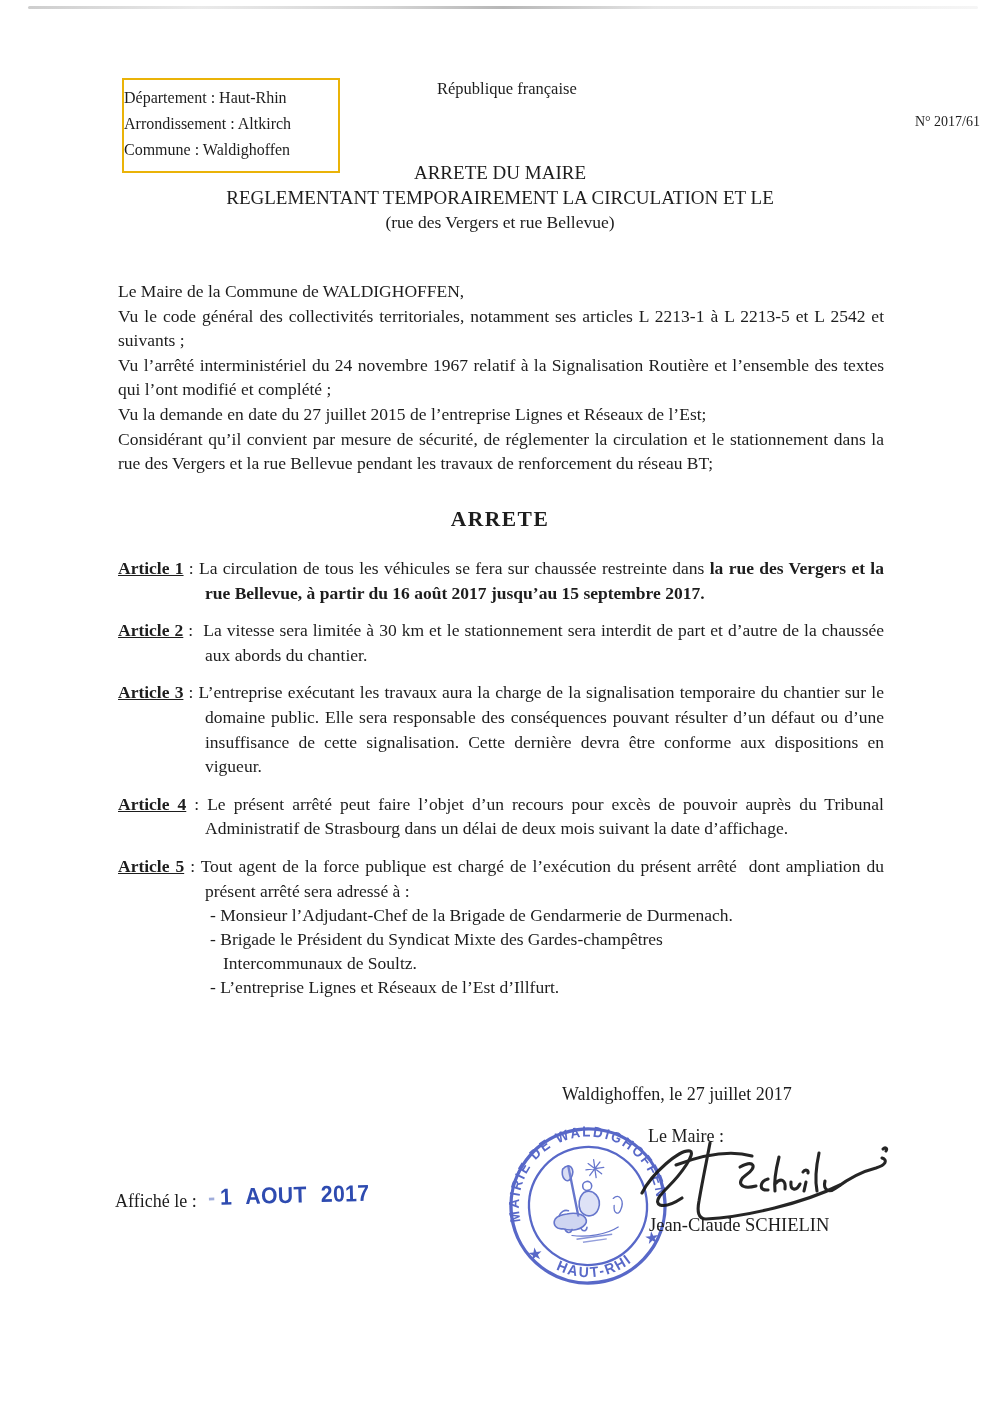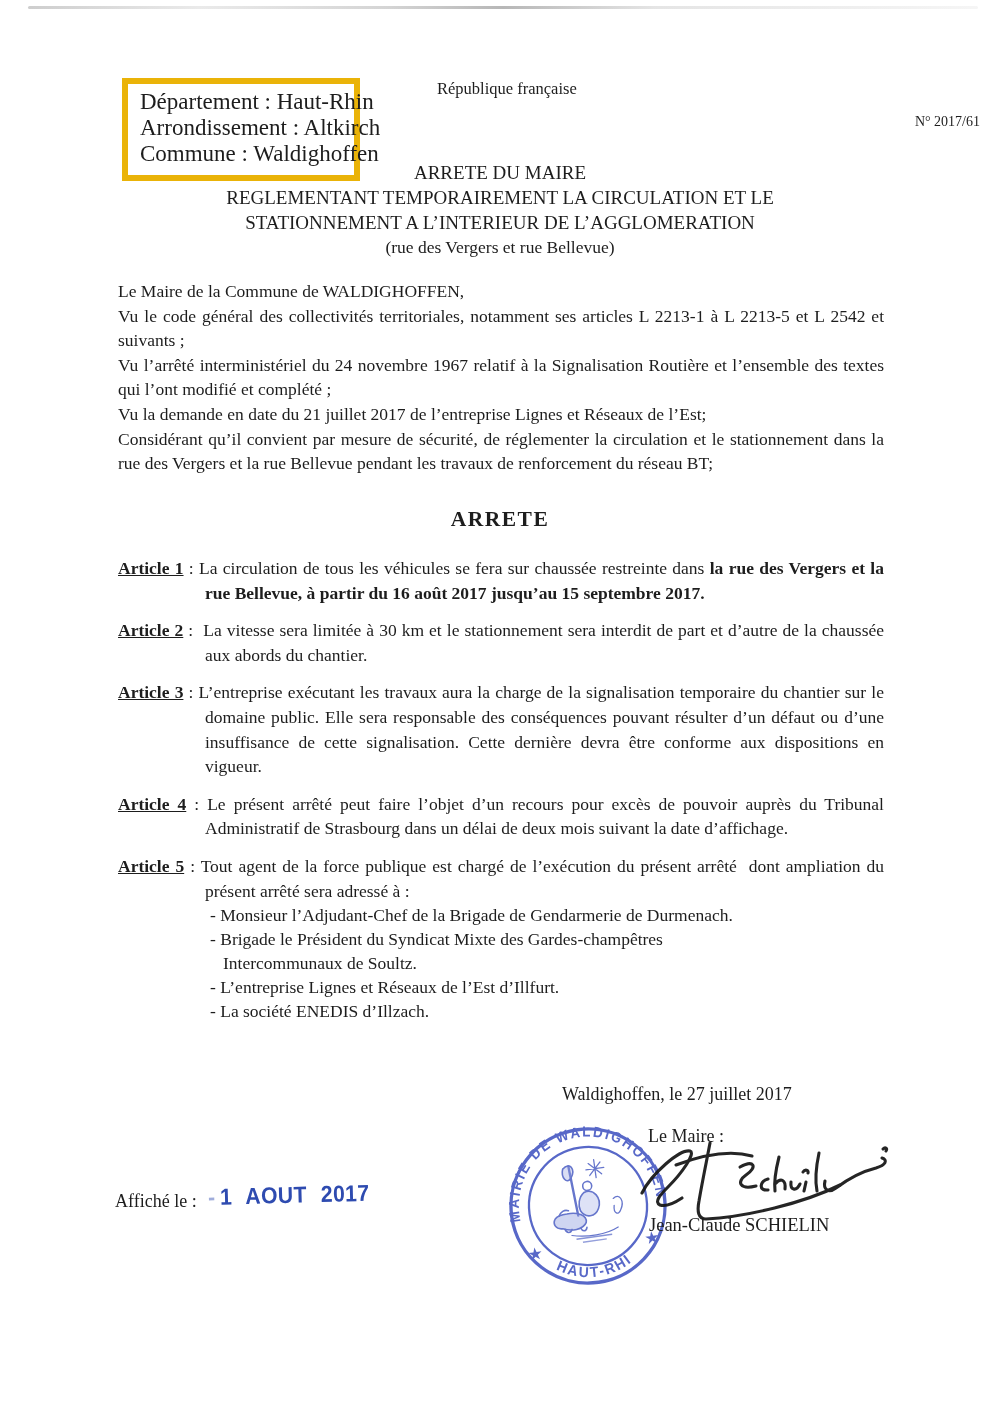--- a/index.html
+++ b/index.html
@@ -8,22 +8,22 @@
     background:#ffffff;overflow:hidden;
     font-family:"Liberation Serif","DejaVu Serif",serif;color:#1d1d1d;
   }
   .scan-line{
     position:absolute;left:28px;top:6px;width:950px;height:3px;
     background:linear-gradient(90deg,#bdbdbd 0%,#e3e3e3 18%,#c6c6c6 38%,#9f9f9f 50%,#dcdcdc 66%,#f2f2f2 100%);
     opacity:.75;border-radius:2px;
   }
   .admin-box{
     position:absolute;left:122px;top:78px;width:204px;
-    border:6px solid #eab308;padding:5px 10px 8px 12px;
-    font-size:23px;line-height:26px;white-space:nowrap;
+    border:2px solid #eab308;padding:5px 10px 8px 0;
+    font-size:16px;line-height:26px;white-space:nowrap;
   }
   .republic{position:absolute;left:437px;top:79px;font-size:16.5px;}
   .doc-number{position:absolute;right:20px;top:114px;font-size:14px;}
   .title-block{
     position:absolute;left:0;top:160px;width:1000px;text-align:center;
     font-weight:normal;font-size:19px;line-height:25px;
   }
   .title-sub{font-size:17.5px;}
   .preamble{
     position:absolute;left:118px;top:279px;width:766px;
@@ -75,29 +75,28 @@
     <div>Arrondissement : Altkirch</div>
     <div>Commune : Waldighoffen</div>
   </div>
 
   <div class="republic">République française</div>
   <div class="doc-number">N° 2017/61</div>
 
   <div class="title-block">
     <div>ARRETE DU MAIRE</div>
     <div>REGLEMENTANT TEMPORAIREMENT LA CIRCULATION ET LE</div>
-    <div>STATIONNEMENT A L’INTERIEUR DE L’AGGLOMERATION</div>
     <div class="title-sub">(rue des Vergers et rue Bellevue)</div>
   </div>
 
   <div class="preamble">
     <p>Le Maire de la Commune de WALDIGHOFFEN,</p>
     <p>Vu le code général des collectivités territoriales, notamment ses articles L 2213-1 à L 2213-5 et L 2542 et suivants ;</p>
     <p>Vu l’arrêté interministériel du 24 novembre 1967 relatif à la Signalisation Routière et l’ensemble des textes qui l’ont modifié et complété ;</p>
-    <p>Vu la demande en date du 21 juillet 2017 de l’entreprise Lignes et Réseaux de l’Est;</p>
+    <p>Vu la demande en date du 27 juillet 2015 de l’entreprise Lignes et Réseaux de l’Est;</p>
     <p>Considérant qu’il convient par mesure de sécurité, de réglementer la circulation et le stationnement dans la rue des Vergers et la rue Bellevue pendant les travaux de renforcement du réseau BT;</p>
   </div>
 
   <div class="arrete-heading">ARRETE</div>
 
   <div class="articles">
     <p class="article"><span class="article-label">Article 1</span><span> : </span><span>La circulation de tous les véhicules se fera sur chaussée restreinte dans </span><span class="article-bold">la rue des Vergers et la rue Bellevue, à partir du 16 août 2017 jusqu’au 15 septembre 2017.</span></p>
 
     <p class="article"><span class="article-label">Article 2</span><span> : </span><span> La vitesse sera limitée à 30 km et le stationnement sera interdit de part et d’autre de la chaussée aux abords du chantier.</span></p>
 
@@ -105,21 +104,20 @@
 
     <p class="article"><span class="article-label">Article 4</span><span> : </span><span>Le présent arrêté peut faire l’objet d’un recours pour excès de pouvoir auprès du Tribunal Administratif de Strasbourg dans un délai de deux mois suivant la date d’affichage.</span></p>
 
     <p class="article no-gap"><span class="article-label">Article 5</span><span> : </span><span>Tout agent de la force publique est chargé de l’exécution du présent arrêté  dont ampliation du présent arrêté sera adressé à :</span></p>
 
     <ul class="a5-list">
       <li>- Monsieur l’Adjudant-Chef de la Brigade de Gendarmerie de Durmenach.</li>
       <li>- Brigade le Président du Syndicat Mixte des Gardes-champêtres</li>
       <li class="cont">Intercommunaux de Soultz.</li>
       <li>- L’entreprise Lignes et Réseaux de l’Est d’Illfurt.</li>
-      <li>- La société ENEDIS d’Illzach.</li>
     </ul>
   </div>
 
   <div class="closing-place-date">Waldighoffen, le 27 juillet 2017</div>
   <div class="le-maire">Le Maire :</div>
 
   <svg class="stamp-svg" viewBox="-90 -90 180 180" xmlns="http://www.w3.org/2000/svg">
     <g stroke="#4a5cc4" fill="none">
       <circle cx="0" cy="0" r="77" stroke-width="3.4"></circle>
       <circle cx="0" cy="0" r="59" stroke-width="2.3"></circle>

